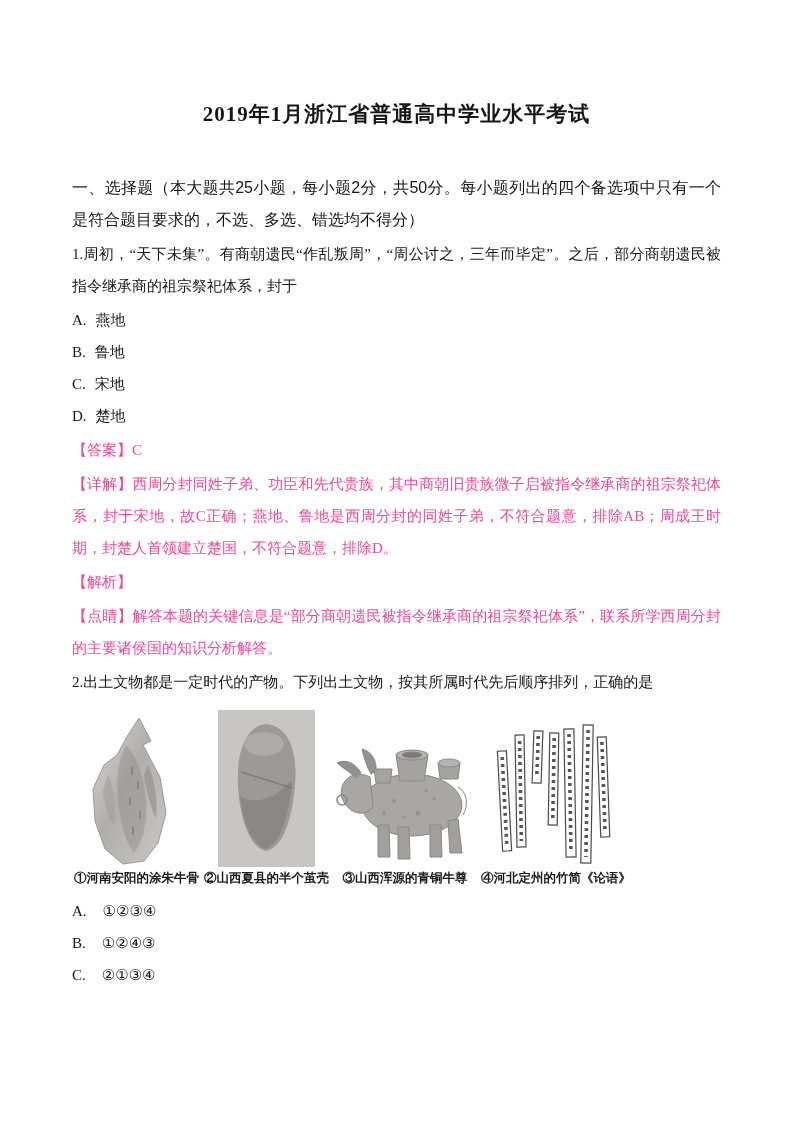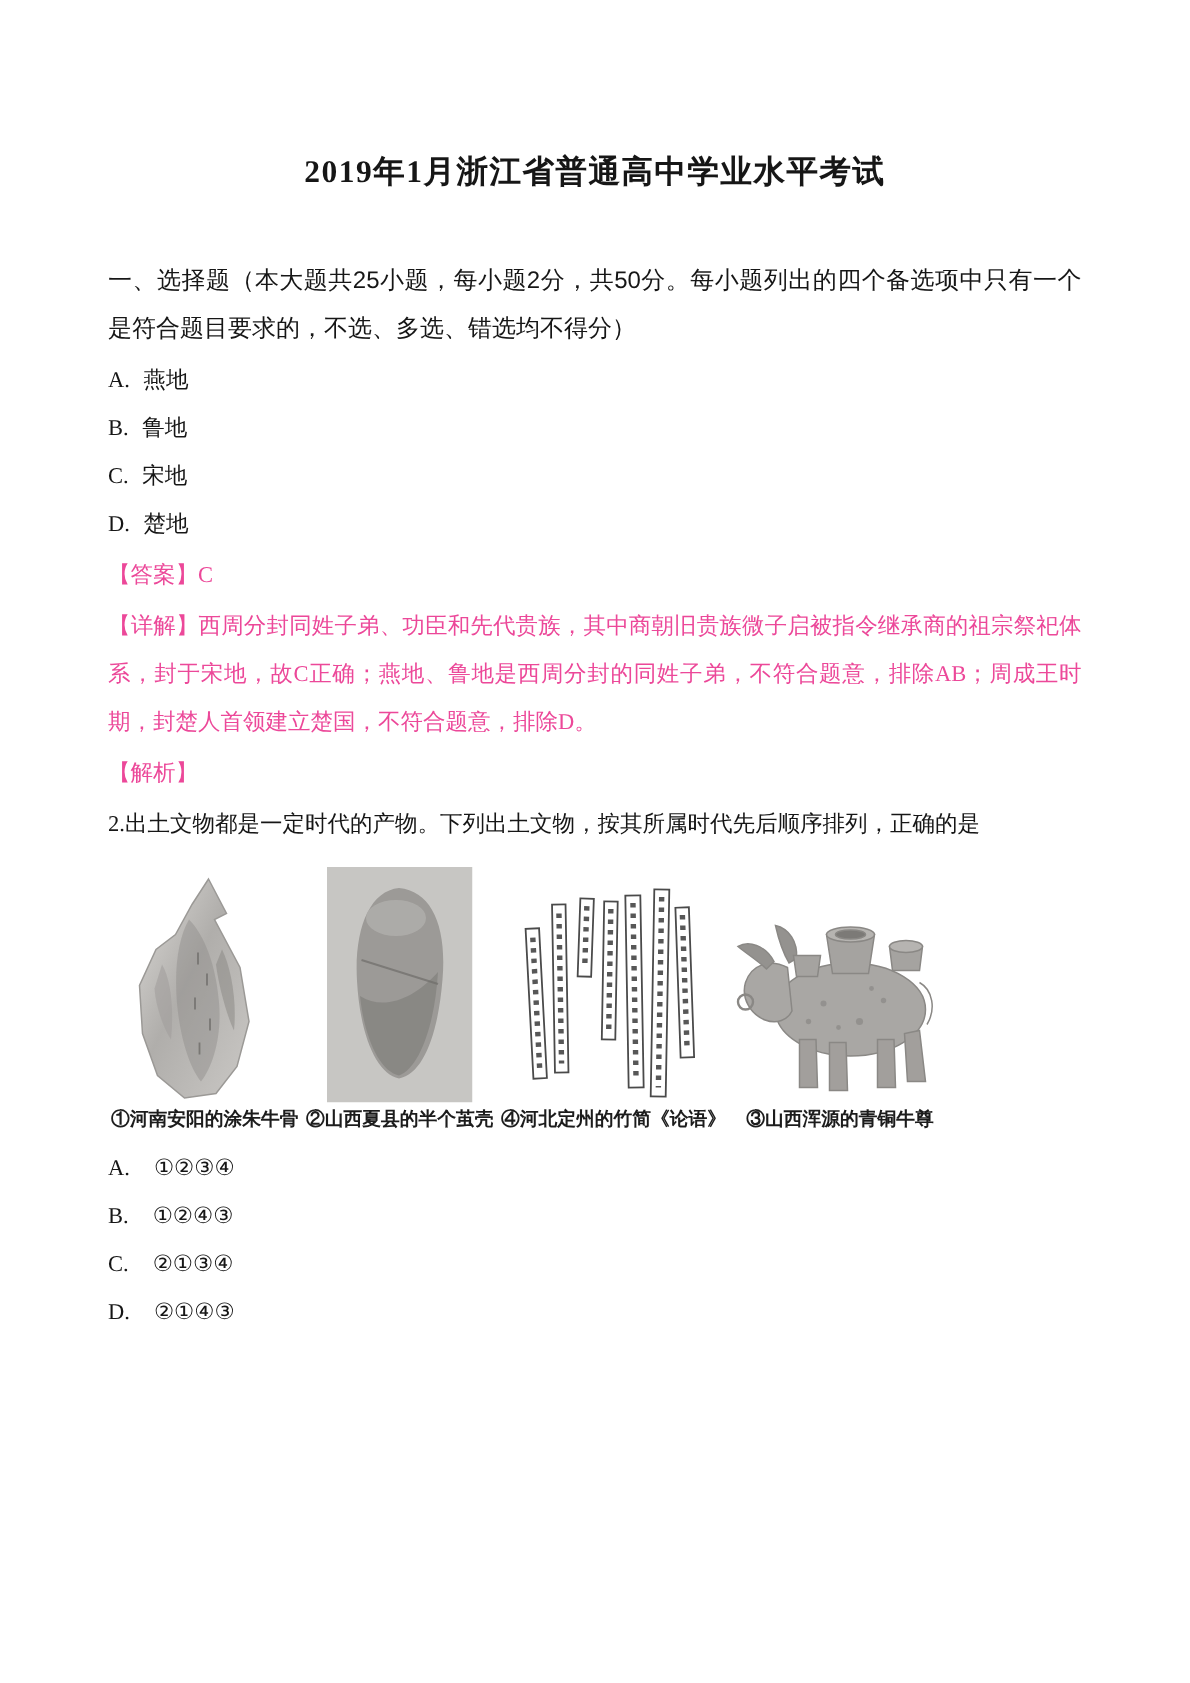--- a/index.html
+++ b/index.html
@@ -44,20 +44,21 @@
 </head>
 <body>
 
 <div class="page">
   <div class="content">
 
     <div class="doc-title">2019年1月浙江省普通高中学业水平考试</div>
 
     <p class="section-heading">一、选择题（本大题共25小题，每小题2分，共50分。每小题列出的四个备选项中只有一个是符合题目要求的，不选、多选、错选均不得分）</p>
 
+    <p class="para"><span class="qnum">1.</span><span>周初，“天下未集”。有商朝遗民“作乱叛周”，“周公讨之，三年而毕定”。之后，部分商朝遗民被指令继承商的祖宗祭祀体系，封于</span></p>
 
     <div class="options">
       <div class="option">
         <span class="opt-label">A.</span>
         <span class="opt-text">燕地</span>
       </div>
       <div class="option">
         <span class="opt-label">B.</span>
         <span class="opt-text">鲁地</span>
       </div>
@@ -70,20 +71,21 @@
         <span class="opt-text">楚地</span>
       </div>
     </div>
 
     <p class="para red"><span>【答案】</span><span>C</span></p>
 
     <p class="para red"><span>【详解】</span><span>西周分封同姓子弟、功臣和先代贵族，其中商朝旧贵族微子启被指令继承商的祖宗祭祀体系，封于宋地，故C正确；燕地、鲁地是西周分封的同姓子弟，不符合题意，排除AB；周成王时期，封楚人首领建立楚国，不符合题意，排除D。</span></p>
 
     <p class="para red"><span>【解析】</span></p>
 
+    <p class="para red"><span>【点睛】</span><span>解答本题的关键信息是“部分商朝遗民被指令继承商的祖宗祭祀体系”，联系所学西周分封的主要诸侯国的知识分析解答。</span></p>
 
     <p class="para"><span class="qnum">2.</span><span>出土文物都是一定时代的产物。下列出土文物，按其所属时代先后顺序排列，正确的是</span></p>
 
     <div class="figures">
 
       <div class="figure">
         <svg width="102" height="152" viewBox="0 0 102 152">
           <defs>
             <linearGradient id="boneGrad" x1="0" y1="0" x2="1" y2="1">
               <stop offset="0" stop-color="#dcdad7"></stop>
@@ -111,44 +113,20 @@
           <rect x="0" y="0" width="97" height="157" fill="#c7c6c3"></rect>
           <path d="M48,14 C70,16 80,40 77,75 C74,112 64,138 48,141 C33,138 22,112 20,76 C18,42 28,16 48,14 Z" fill="#9c9a97"></path>
           <path d="M74,70 C72,104 62,134 48,139 C35,136 25,114 22,86 C38,96 58,88 74,70 Z" fill="#83817e" opacity="0.75"></path>
           <path d="M23,62 L74,78" stroke="#6f6d6a" stroke-width="1.4" opacity="0.7"></path>
           <ellipse cx="46" cy="34" rx="20" ry="12" fill="#b4b2af" opacity="0.7"></ellipse>
         </svg>
         <div class="figcap">②山西夏县的半个茧壳</div>
       </div>
 
       <div class="figure">
-        <svg width="122" height="146" viewBox="0 0 122 146">
-          <g fill="#ffffff" stroke="#4a4a4a" stroke-width="1.2">
-            <rect x="5" y="30" width="9" height="100" transform="rotate(-3 9 80)"></rect>
-            <rect x="21" y="14" width="9" height="112" transform="rotate(-1 25 70)"></rect>
-            <rect x="38" y="10" width="9" height="52" transform="rotate(2 42 36)"></rect>
-            <rect x="54" y="12" width="9" height="92" transform="rotate(1 58 58)"></rect>
-            <rect x="70" y="8" width="10" height="128" transform="rotate(-1 75 72)"></rect>
-            <rect x="87" y="4" width="10" height="138" transform="rotate(1 92 73)"></rect>
-            <rect x="104" y="16" width="9" height="100" transform="rotate(-2 108 66)"></rect>
-          </g>
-          <g stroke="#3a3a3a" stroke-width="3.6" stroke-dasharray="3 4" opacity="0.85">
-            <line x1="9.5" y1="36" x2="9.5" y2="124" transform="rotate(-3 9 80)"></line>
-            <line x1="25.5" y1="20" x2="25.5" y2="120" transform="rotate(-1 25 70)"></line>
-            <line x1="42.5" y1="15" x2="42.5" y2="57" transform="rotate(2 42 36)"></line>
-            <line x1="58.5" y1="17" x2="58.5" y2="98" transform="rotate(1 58 58)"></line>
-            <line x1="75" y1="13" x2="75" y2="130" transform="rotate(-1 75 72)"></line>
-            <line x1="92" y1="9" x2="92" y2="136" transform="rotate(1 92 73)"></line>
-            <line x1="108.5" y1="21" x2="108.5" y2="110" transform="rotate(-2 108 66)"></line>
-          </g>
-        </svg>
-        <div class="figcap">④河北定州的竹简《论语》</div>
-      </div>
-
-      <div class="figure">
         <svg width="142" height="150" viewBox="0 0 142 150">
           <g stroke="#8a8885" stroke-width="1">
             <path d="M124,70 C133,75 135,88 129,98" fill="none"></path>
             <ellipse cx="78" cy="88" rx="50" ry="31" fill="#a9a7a4"></ellipse>
             <path d="M36,60 C24,54 12,58 8,70 C5,80 11,91 21,95 C29,98 36,95 39,89 Z" fill="#a9a7a4"></path>
             <path d="M27,56 C21,45 10,42 3,46 C9,51 17,56 22,61 Z" fill="#94928f"></path>
             <path d="M42,54 C43,43 37,34 28,32 C30,41 33,50 37,57 Z" fill="#94928f"></path>
             <circle cx="8" cy="83" r="5" fill="none" stroke-width="1.6"></circle>
             <path d="M44,108 L44,140 L56,140 L55,108 Z" fill="#a29f9c"></path>
             <path d="M64,110 L64,142 L76,142 L75,110 Z" fill="#a29f9c"></path>
@@ -166,20 +144,44 @@
               <circle cx="84" cy="96" r="2.4"></circle>
               <circle cx="100" cy="82" r="1.8"></circle>
             <circle cx="70" cy="100" r="1.6"></circle>
               <circle cx="50" cy="96" r="1.8"></circle>
               <circle cx="92" cy="74" r="1.6"></circle>
           </g>
         </svg>
         <div class="figcap">③山西浑源的青铜牛尊</div>
       </div>
 
+      <div class="figure">
+        <svg width="122" height="146" viewBox="0 0 122 146">
+          <g fill="#ffffff" stroke="#4a4a4a" stroke-width="1.2">
+            <rect x="5" y="30" width="9" height="100" transform="rotate(-3 9 80)"></rect>
+            <rect x="21" y="14" width="9" height="112" transform="rotate(-1 25 70)"></rect>
+            <rect x="38" y="10" width="9" height="52" transform="rotate(2 42 36)"></rect>
+            <rect x="54" y="12" width="9" height="92" transform="rotate(1 58 58)"></rect>
+            <rect x="70" y="8" width="10" height="128" transform="rotate(-1 75 72)"></rect>
+            <rect x="87" y="4" width="10" height="138" transform="rotate(1 92 73)"></rect>
+            <rect x="104" y="16" width="9" height="100" transform="rotate(-2 108 66)"></rect>
+          </g>
+          <g stroke="#3a3a3a" stroke-width="3.6" stroke-dasharray="3 4" opacity="0.85">
+            <line x1="9.5" y1="36" x2="9.5" y2="124" transform="rotate(-3 9 80)"></line>
+            <line x1="25.5" y1="20" x2="25.5" y2="120" transform="rotate(-1 25 70)"></line>
+            <line x1="42.5" y1="15" x2="42.5" y2="57" transform="rotate(2 42 36)"></line>
+            <line x1="58.5" y1="17" x2="58.5" y2="98" transform="rotate(1 58 58)"></line>
+            <line x1="75" y1="13" x2="75" y2="130" transform="rotate(-1 75 72)"></line>
+            <line x1="92" y1="9" x2="92" y2="136" transform="rotate(1 92 73)"></line>
+            <line x1="108.5" y1="21" x2="108.5" y2="110" transform="rotate(-2 108 66)"></line>
+          </g>
+        </svg>
+        <div class="figcap">④河北定州的竹简《论语》</div>
+      </div>
+
     </div>
 
     <div class="options" style="margin-top:8px;">
       <div class="option wide-gap">
         <span class="opt-label">A.</span>
         <span class="opt-text">①②③④</span>
       </div>
       <div class="option wide-gap">
         <span class="opt-label">B.</span>
         <span class="opt-text">①②④③</span>

